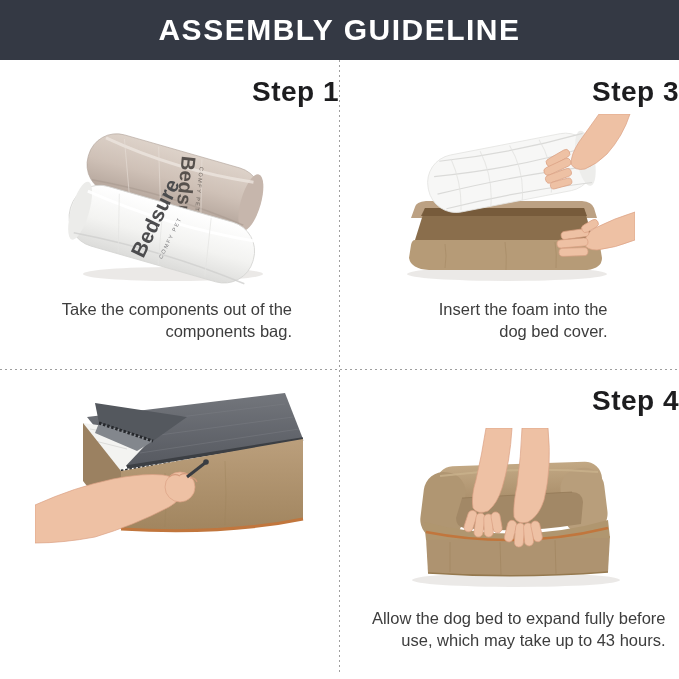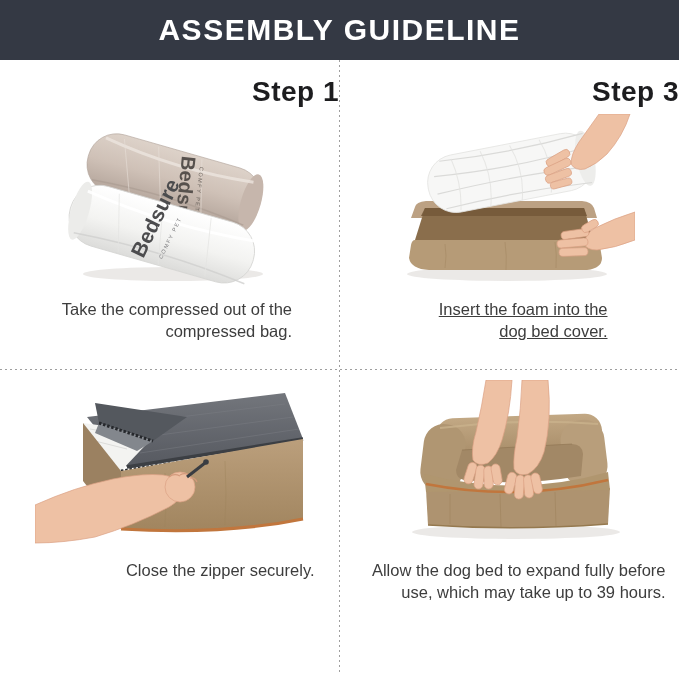--- a/index.html
+++ b/index.html
@@ -34,21 +34,21 @@
   .q4{left:340px;top:369px;height:310px;}
   .step h2{
     margin:16px 0 0 0;font-size:28px;font-weight:bold;color:var(--heading-text,#1d1d1f);
     letter-spacing:.5px;
   }
   .art{height:172px;margin-top:6px;display:flex;align-items:center;justify-content:center;}
   .caption{
     margin:12px auto 0 auto;font-size:16.5px;line-height:1.34;
     color:var(--caption-text,#3d3d3d);
   }
-  .cap1{max-width:245px;} .cap2{max-width:196px;text-decoration:underline;} .cap3{max-width:290px;} .cap4{max-width:312px;}
+  .cap1{max-width:245px;} .cap2{max-width:196px;} .cap3{max-width:290px;} .cap4{max-width:312px;}
   
   .skin{fill:var(--skin,#eec1a4);stroke:#dba184;stroke-width:.7;}
   .tan{fill:var(--bed-tan,#b69b77);}
   .tan-dk{fill:var(--bed-tan-dark,#9b8161);}
   .interior{fill:var(--bed-interior,#8a6e4c);}
   .orange{stroke:var(--trim-orange,#c1763d);fill:none;}
   .foam{fill:var(--foam-white,#f7f7f6);}
   text.brandname{font-family:"Liberation Sans",sans-serif;font-weight:bold;}
 </style>
 </head>
@@ -93,21 +93,21 @@
           <rect x="12" y="90" width="190" height="62" rx="30" fill="url(#g1w)" stroke="#d5d5d3" stroke-width=".8"></rect>
           <ellipse cx="22" cy="121" rx="9" ry="30" fill="#ececea"></ellipse>
           <path d="M24,100 Q110,112 198,102" stroke="#ffffff" stroke-width="3" fill="none" opacity=".9"></path>
           <path d="M22,144 Q112,136 200,146" stroke="#d0d0ce" stroke-width="1.5" fill="none" opacity=".8"></path>
           <path d="M55,94 L70,150 M100,92 L112,152 M150,92 L160,150" stroke="#e4e4e2" stroke-width="1" opacity=".7"></path>
           <text class="brandname" transform="translate(96,150) rotate(-80)" font-size="21" fill="#4c4c4e">Bedsure</text>
           <text transform="translate(114,145) rotate(-80)" font-size="5.5" letter-spacing="1.5" fill="#77777a">COMFY PET</text>
         </g>
       </svg>
     </div>
-    <p class="caption cap1">Take the compressed out of the compressed bag.</p>
+    <p class="caption cap1">Take the components out of the components bag.</p>
   </section>
 
   <section class="step q2">
     <h2>Step 3</h2>
     <div class="art">
       <svg width="250" height="172" viewBox="0 0 250 172">
         <defs>
           <linearGradient id="g2f" x1="0" y1="0" x2="0" y2="1">
             <stop offset="0" stop-color="#ffffff"></stop>
               <stop offset=".6" stop-color="#f5f5f3"></stop>
@@ -177,24 +177,24 @@
         </g>
         <g>
           <path class="skin" d="M0,166 L0,128 Q40,110 78,102 Q108,96 128,98 Q144,100 148,110 Q148,122 134,130 Q100,148 60,160 Q28,166 0,166 Z"></path>
           <circle class="skin" cx="145" cy="110" r="15"></circle>
           <path d="M134,100 Q139,96 145,99 M145,98 Q151,95 155,99 M155,101 Q160,100 162,105" stroke="#d39a7c" stroke-width="1.2" fill="none"></path>
           <path d="M152,100 L170,86" stroke="#3a3d42" stroke-width="3" fill="none"></path>
           <circle cx="171" cy="85" r="2.8" fill="#3a3d42"></circle>
         </g>
       </svg>
     </div>
-    <p class="caption cap3">Close the zipper securely.</p>
   </section>
 
   <section class="step q4">
+    <h2>Step 4</h2>
     <div class="art">
       <svg width="280" height="162" viewBox="0 0 280 162">
         <defs>
           <linearGradient id="g4t" x1="0" y1="0" x2="0" y2="1">
             <stop offset="0" stop-color="#c2a884"></stop>
               <stop offset="1" stop-color="#ab906c"></stop>
           </linearGradient>
         </defs>
         <ellipse cx="146" cy="152" rx="104" ry="7" fill="#e3e0dd" opacity=".7"></ellipse>
         <g>
@@ -217,16 +217,16 @@
           <rect class="skin" x="114" y="86" width="9" height="23" rx="4.5" transform="rotate(-2 118 97)"></rect>
           <rect class="skin" x="122" y="84" width="9" height="21" rx="4.5" transform="rotate(-10 126 94)"></rect>
           <path class="skin" d="M152,0 L178,0 Q182,40 174,72 Q169,88 158,94 Q148,97 144,89 Q143,76 147,58 Q151,28 152,0 Z"></path>
           <rect class="skin" x="136" y="92" width="9" height="22" rx="4.5" transform="rotate(14 140 103)"></rect>
           <rect class="skin" x="145" y="95" width="9" height="24" rx="4.5" transform="rotate(5 149 107)"></rect>
           <rect class="skin" x="154" y="95" width="9" height="23" rx="4.5" transform="rotate(-4 158 106)"></rect>
           <rect class="skin" x="162" y="93" width="9" height="21" rx="4.5" transform="rotate(-12 166 103)"></rect>
         </g>
       </svg>
     </div>
-    <p class="caption cap4">Allow the dog bed to expand fully before use, which may take up to 39 hours.</p>
+    <p class="caption cap4">Allow the dog bed to expand fully before use, which may take up to 43 hours.</p>
   </section>
 
 </div>
 
 </body></html>

